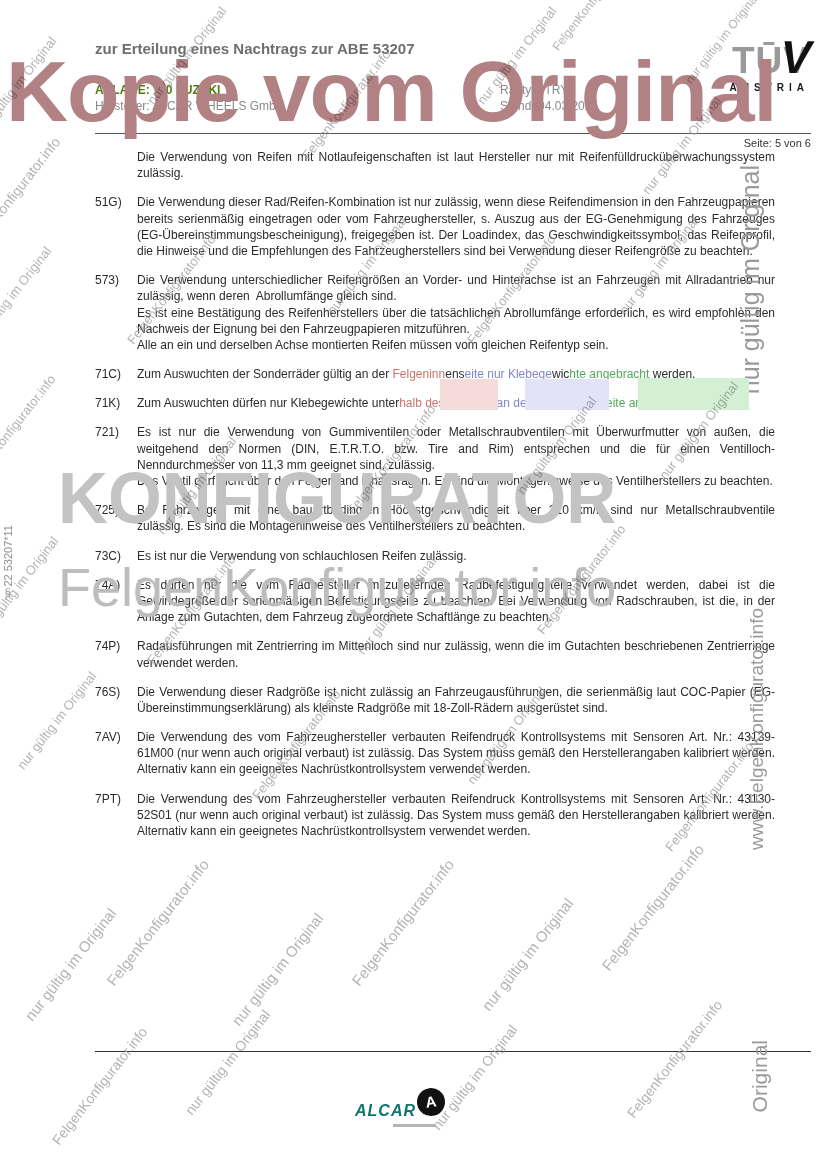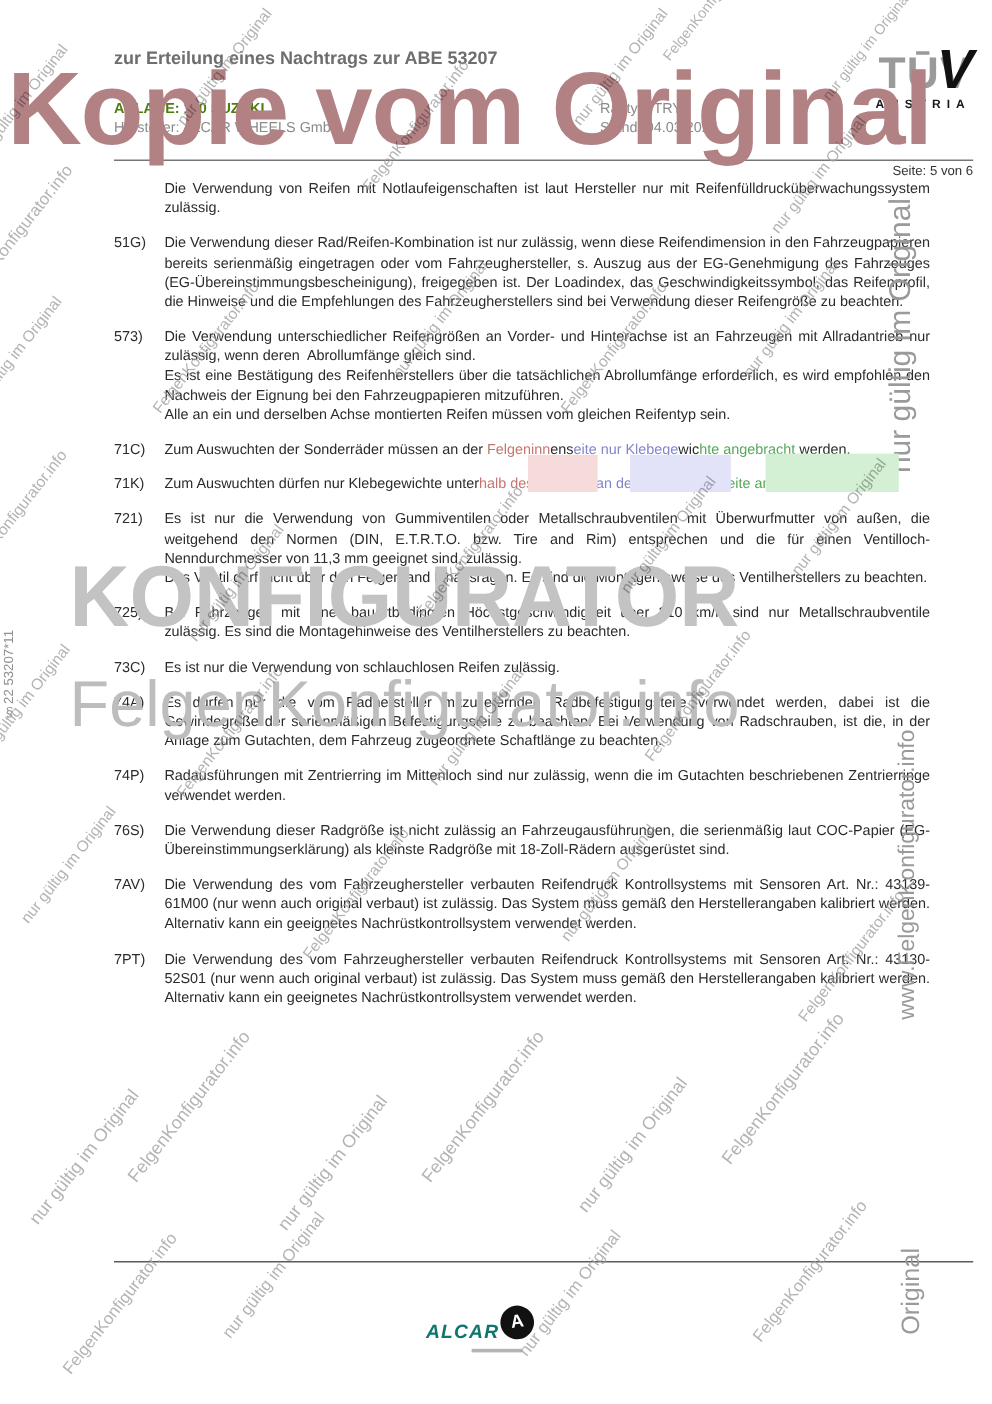--- a/index.html
+++ b/index.html
@@ -92,21 +92,21 @@
         <div class="item-text"><span>Die Verwendung dieser Rad/Reifen-Kombination ist nur zulässig, wenn diese Reifendimension in den Fahrzeugpapieren bereits serienmäßig eingetragen oder vom Fahrzeughersteller, s. Auszug aus der EG-Genehmigung des Fahrzeuges (EG-Übereinstimmungsbescheinigung), freigegeben ist. Der Loadindex, das Geschwindigkeitssymbol, das Reifenprofil, die Hinweise und die Empfehlungen des Fahrzeugherstellers sind bei Verwendung dieser Reifengröße zu beachten.</span></div>
       </div>
       <div class="item">
         <span class="item-label">573)</span>
         <div class="item-text"><span>Die Verwendung unterschiedlicher Reifengrößen an Vorder- und Hinterachse ist an Fahrzeugen mit Allradantrieb nur zulässig, wenn deren  Abrollumfänge gleich sind.
 Es ist eine Bestätigung des Reifenherstellers über die tatsächlichen Abrollumfänge erforderlich, es wird empfohlen den Nachweis der Eignung bei den Fahrzeugpapieren mitzuführen.
 Alle an ein und derselben Achse montierten Reifen müssen vom gleichen Reifentyp sein.</span></div>
       </div>
       <div class="item">
         <span class="item-label">71C)</span>
-        <div class="item-text"><span>Zum Auswuchten der Sonderräder müssen an der </span><span style="color: rgb(196, 117, 110);">Felgeninn</span><span>ens</span><span style="color: rgb(129, 134, 201);">eite nur Klebege</span><span>wic</span><span style="color: rgb(85, 168, 90);">hte angebracht</span><span> werden.</span></div>
+        <div class="item-text"><span>Zum Auswuchten der Sonderräder gültig an der </span><span style="color: rgb(196, 117, 110);">Felgeninn</span><span>ens</span><span style="color: rgb(129, 134, 201);">eite nur Klebege</span><span>wic</span><span style="color: rgb(85, 168, 90);">hte angebracht</span><span> werden.</span></div>
       </div>
       <div class="item">
         <span class="item-label">71K)</span>
         <div class="item-text"><span>Zum Auswuchten dürfen nur Klebegewichte unter</span><span style="color: rgb(196, 117, 110);">halb des </span><span>Tief</span><span style="color: rgb(129, 134, 201);">betts an der Fel</span><span>gen</span><span style="color: rgb(85, 168, 90);">innenseite angebrach</span><span>t werden.</span></div>
       </div>
       <div class="item">
         <span class="item-label">721)</span>
         <div class="item-text"><span>Es ist nur die Verwendung von Gummiventilen oder Metallschraubventilen mit Überwurfmutter von außen, die weitgehend den Normen (DIN, E.T.R.T.O. bzw. Tire and Rim) entsprechen und die für einen Ventilloch-Nenndurchmesser von 11,3 mm geeignet sind, zulässig.
 Das Ventil darf nicht über den Felgenrand hinausragen. Es sind die Montagehinweise des Ventilherstellers zu beachten.</span></div>
       </div>

